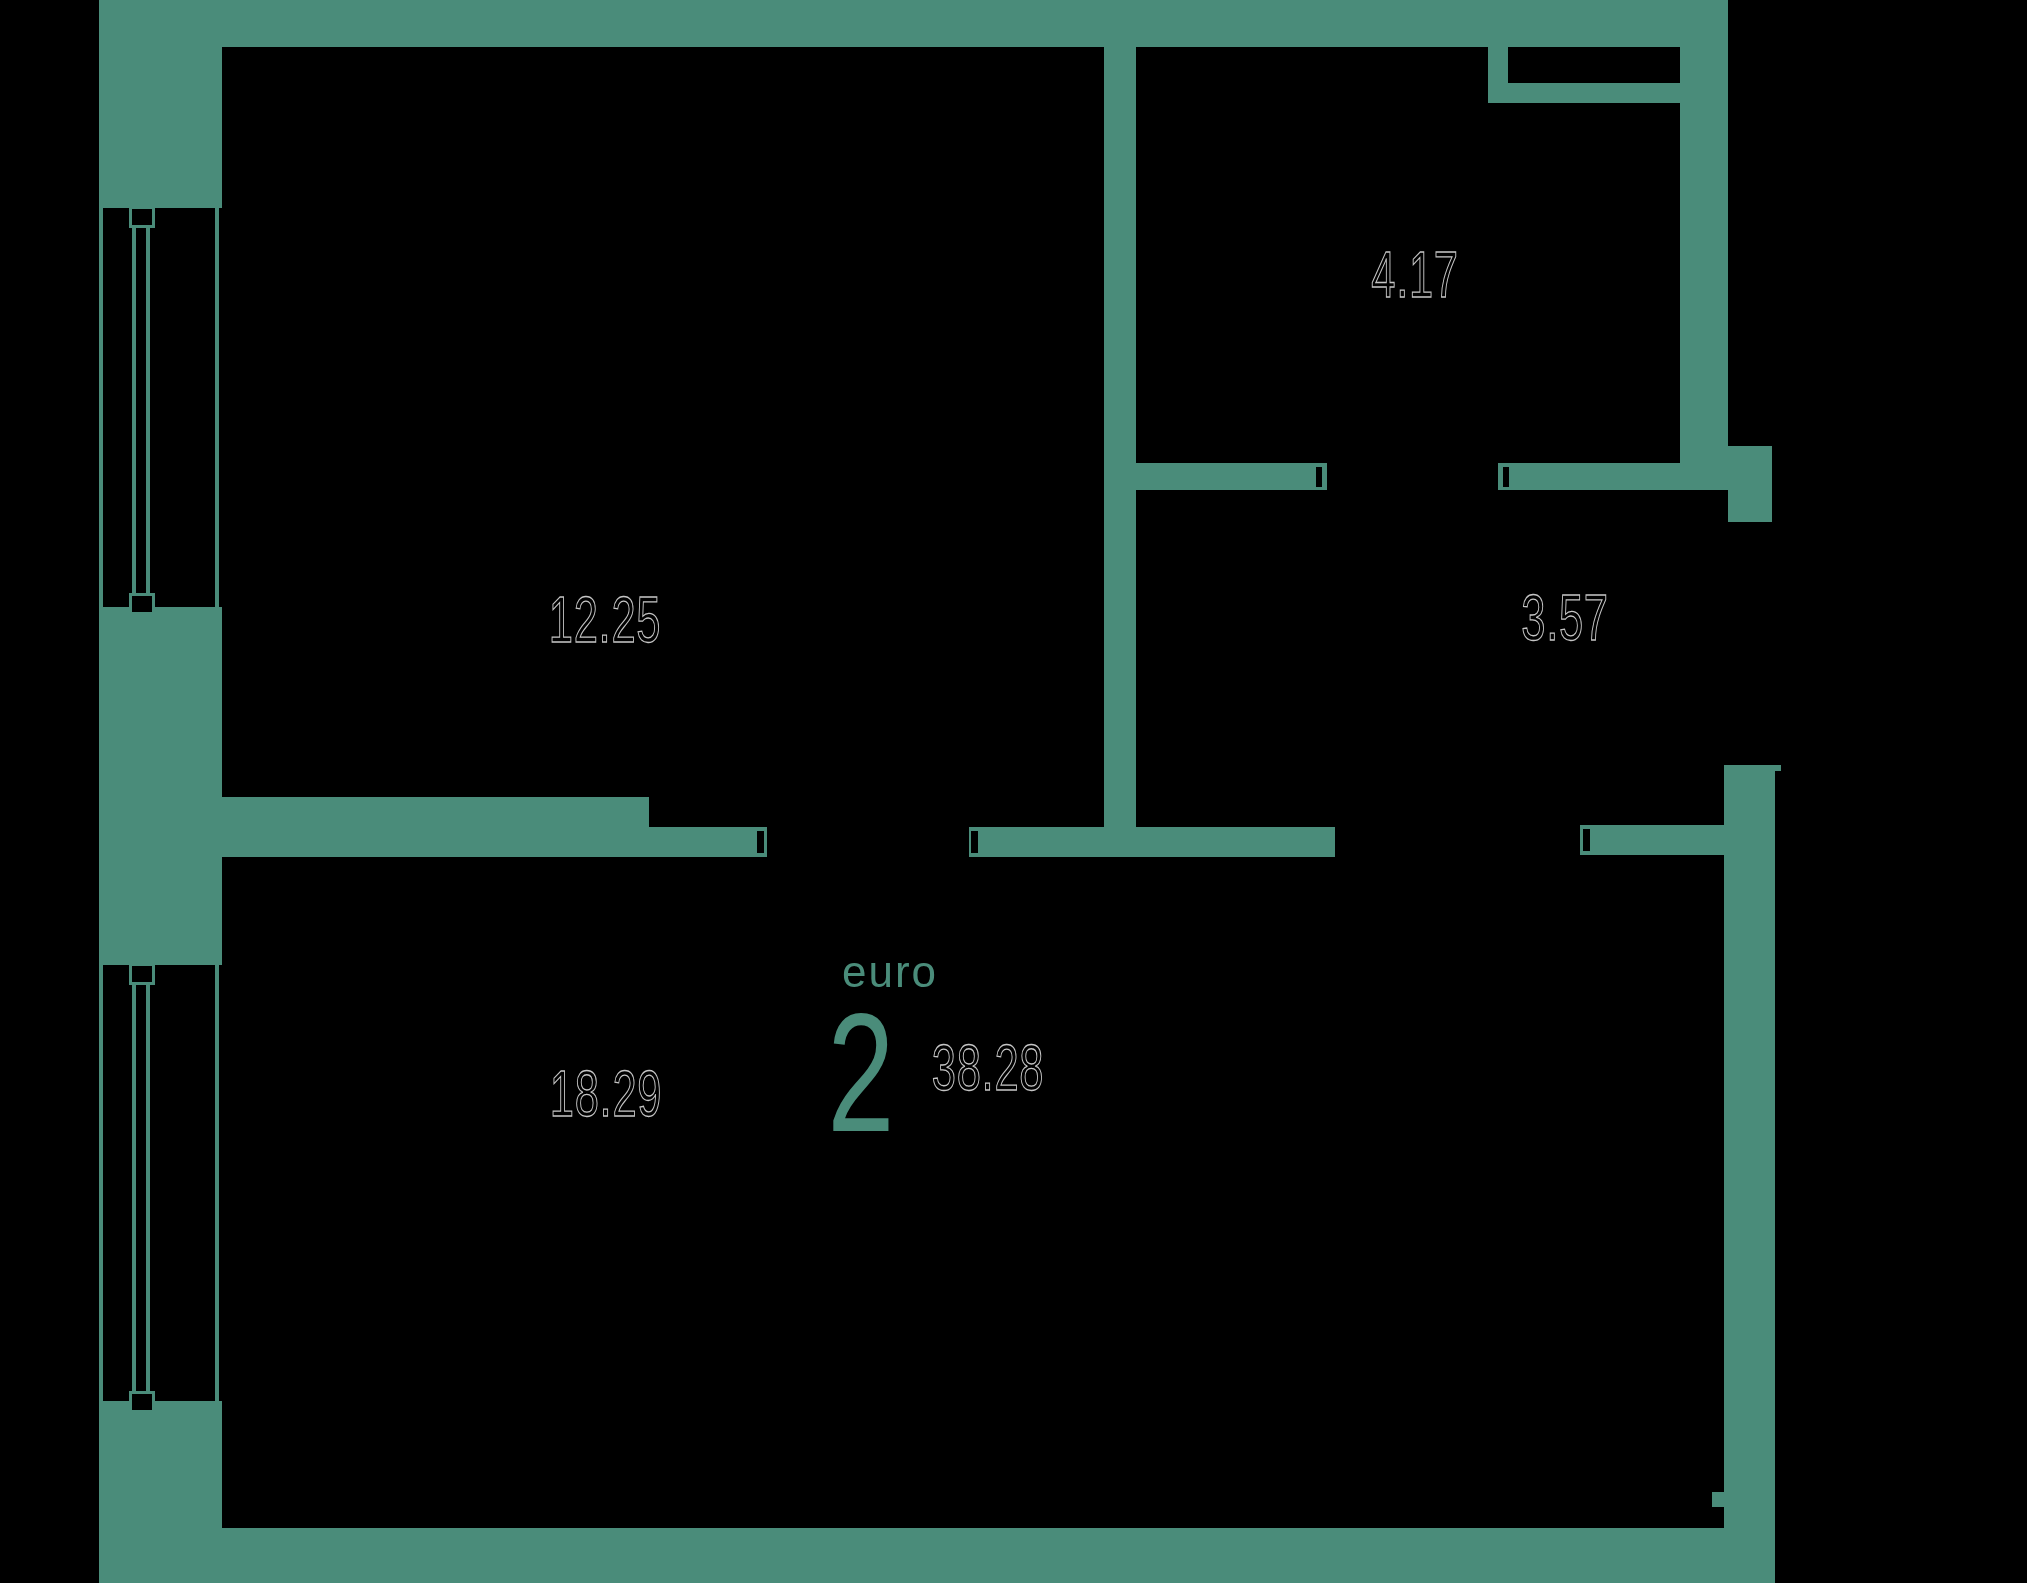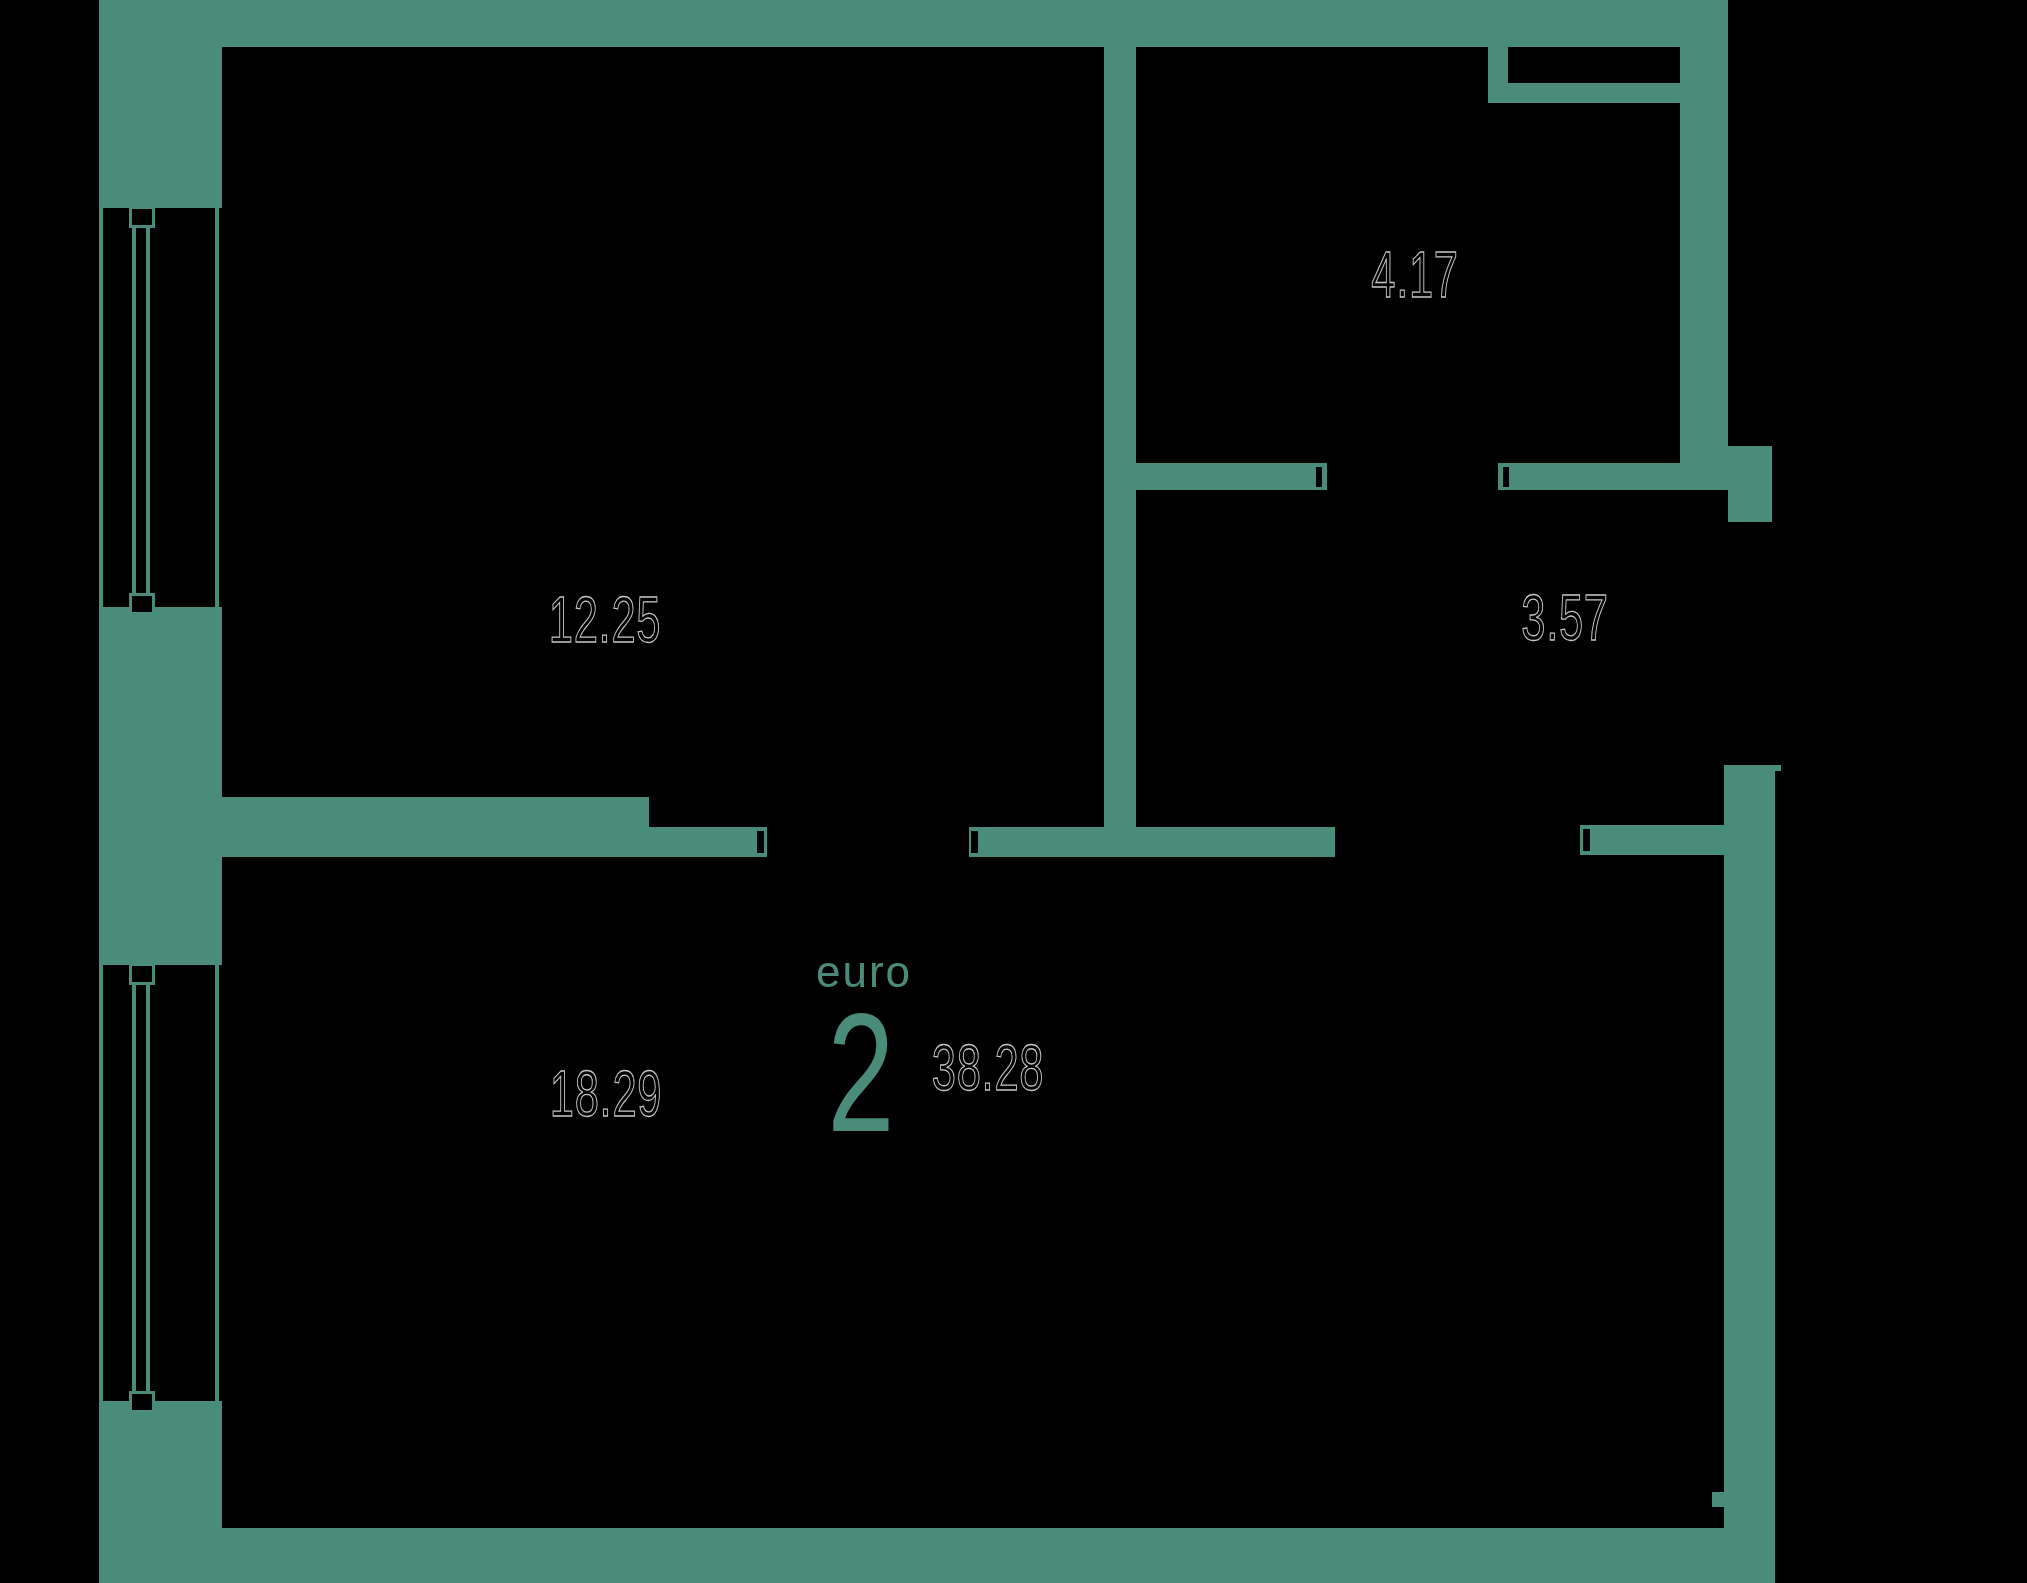--- a/index.html
+++ b/index.html
@@ -27,20 +27,21 @@
     white-space:nowrap;
     letter-spacing:1px;
   }
   .type-label{
     position:absolute;
     font-size:44px;font-weight:500;line-height:1;
     color:var(--accent,#4a8c7a);
     transform:translate(-50%,-50%);
     letter-spacing:2px;
     white-space:nowrap;
+    margin-left:26px;
   }
   .type-number{
     position:absolute;
     font-size:168px;font-weight:400;line-height:1;
     color:var(--accent,#4a8c7a);
     transform:translate(-50%,-50%) scaleX(0.72);
     white-space:nowrap;
   }
 </style>
 </head>

